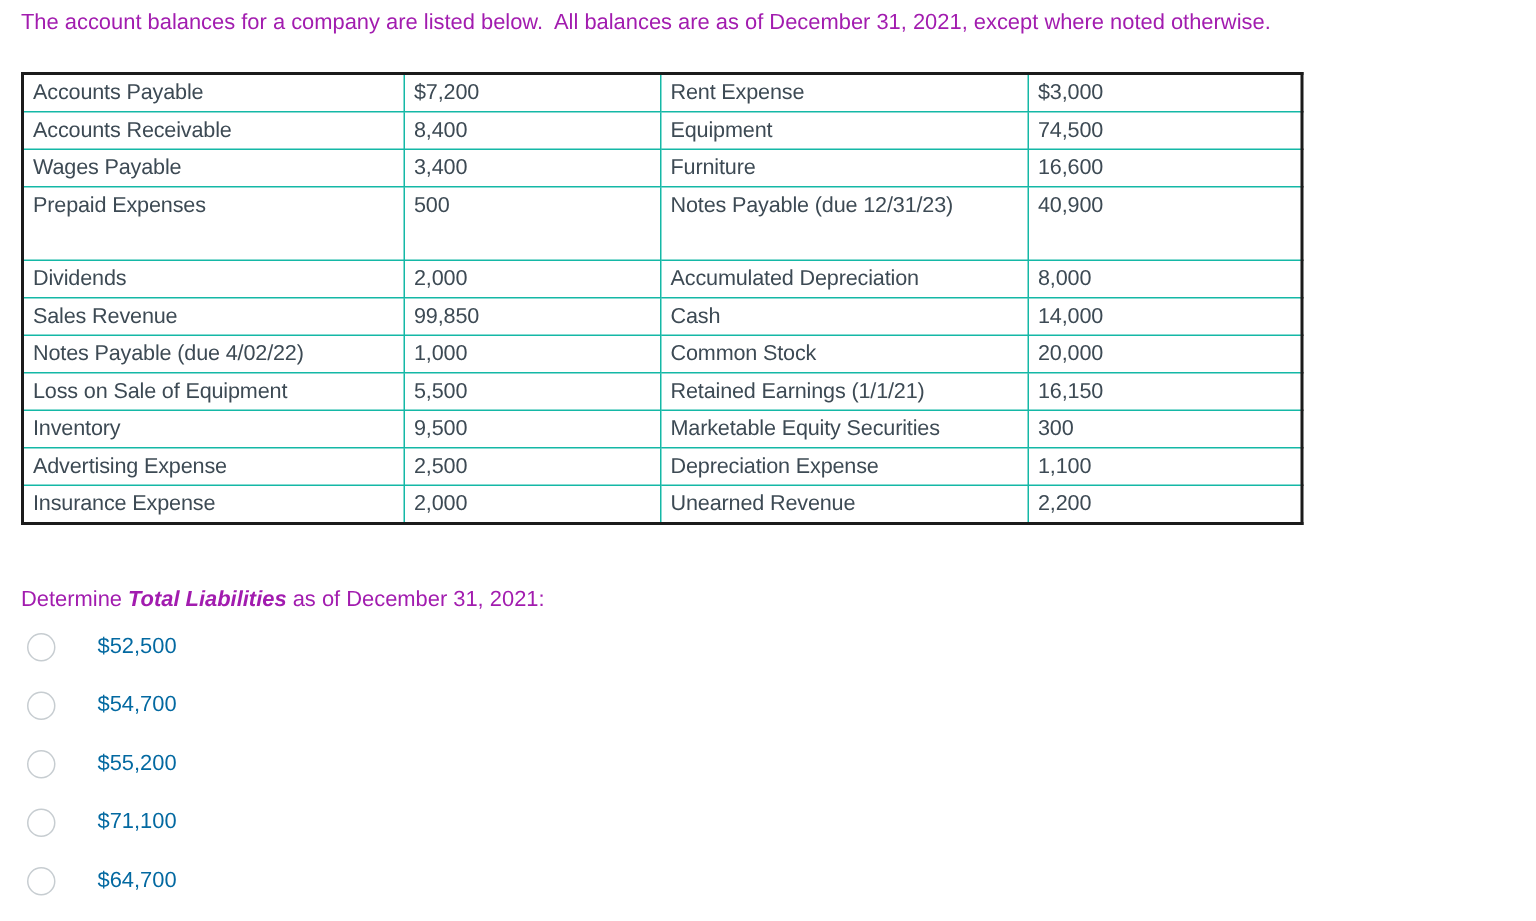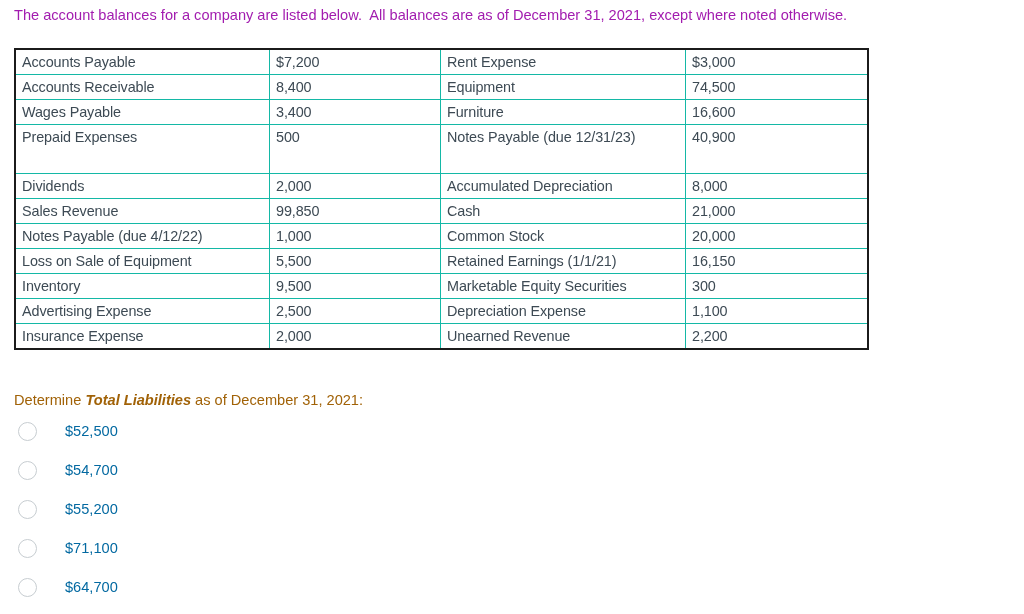--- a/index.html
+++ b/index.html
@@ -60,21 +60,21 @@
   table.balances td.c3 { width: 175px; }
   tr.tall td { height: 44px; }
 
   
   .question {
     position: absolute;
     left: 14px;
     top: 390px;
     font-size: 14.6px;
     line-height: 20px;
-    color: #a16207;
+    color: #a21caf;
     white-space: pre;
   }
   .question b {
     font-weight: bold;
     font-style: italic;
   }
 
   
   .options {
     position: absolute;
@@ -142,24 +142,24 @@
         <tr>
           <td class="c0">Dividends</td>
           <td class="c1">2,000</td>
           <td class="c2">Accumulated Depreciation</td>
           <td class="c3">8,000</td>
         </tr>
         <tr>
           <td class="c0">Sales Revenue</td>
           <td class="c1">99,850</td>
           <td class="c2">Cash</td>
-          <td class="c3">21,000</td>
-        </tr>
-        <tr>
-          <td class="c0">Notes Payable (due 4/12/22)</td>
+          <td class="c3">14,000</td>
+        </tr>
+        <tr>
+          <td class="c0">Notes Payable (due 4/02/22)</td>
           <td class="c1">1,000</td>
           <td class="c2">Common Stock</td>
           <td class="c3">20,000</td>
         </tr>
         <tr>
           <td class="c0">Loss on Sale of Equipment</td>
           <td class="c1">5,500</td>
           <td class="c2">Retained Earnings (1/1/21)</td>
           <td class="c3">16,150</td>
         </tr>

